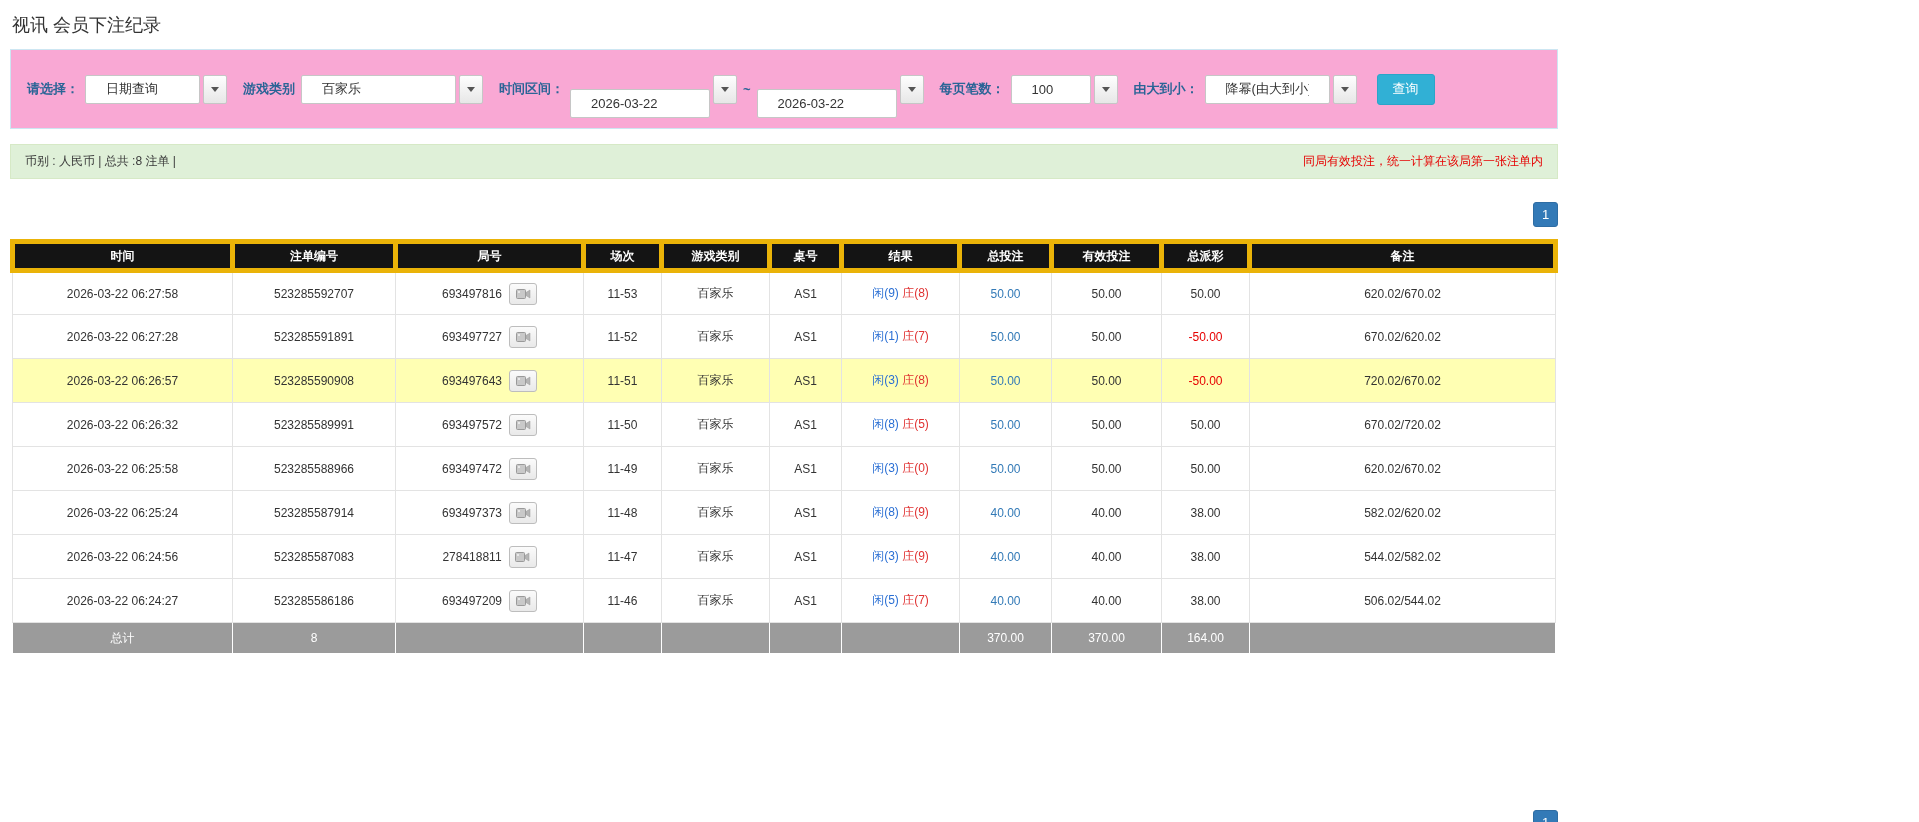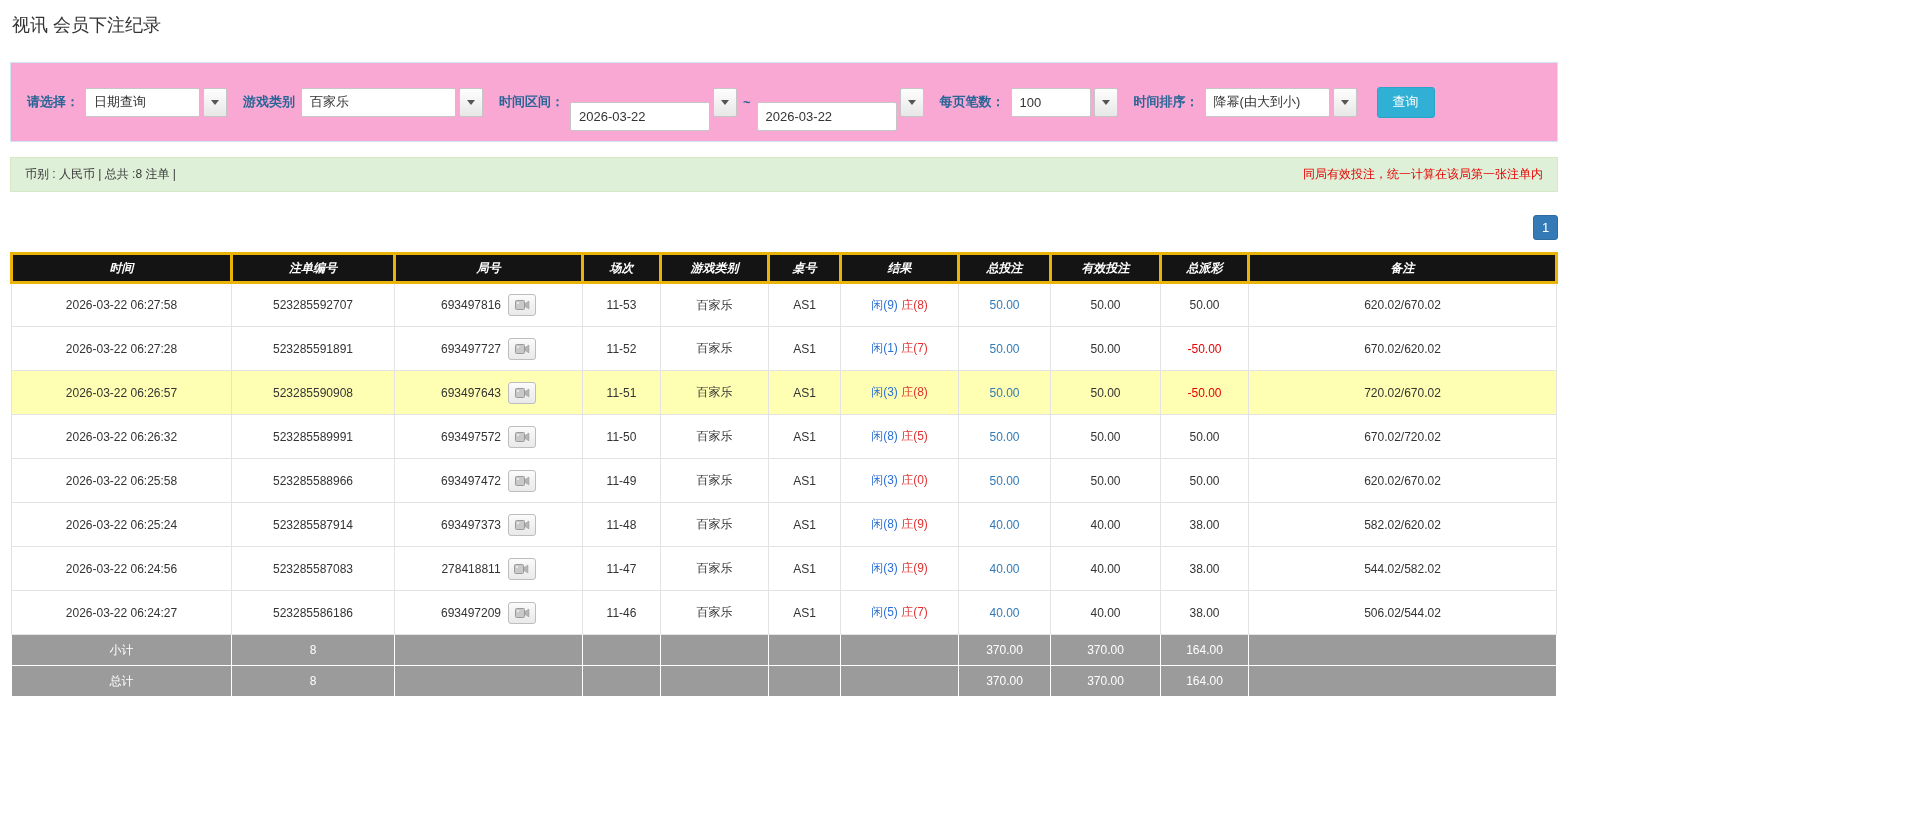--- a/index.html
+++ b/index.html
@@ -1,28 +1,28 @@
 <!DOCTYPE html>
 <html><head>
 <meta charset="utf-8">
 <style>
   * { box-sizing: border-box; margin: 0; padding: 0; }
   html, body { width: 1919px; height: 822px; overflow: hidden; background: #fff;
     font-family: "Liberation Sans", "DejaVu Sans", sans-serif; }
   .container { width: 1548px; margin-left: 10px; }
 
-  .page-title { font-size: 18px; color: #333; padding: 13px 0 25px 2px; font-weight: normal; }
+  .page-title { font-size: 18px; color: #333; padding: 13px 0 12px 2px; font-weight: normal; }
 
   
   .filter-bar { background: #f9a8d4; border: 1px solid #cde6f2; padding: 10px 10px;
     display: flex; align-items: center; }
   .filter-label { color: #2a6496; font-weight: bold; font-size: 13px; margin: 0 6px 0 16px; white-space: nowrap; }
   .filter-label:first-child { margin-left: 6px; }
   .combo { display: inline-flex; align-items: center; }
-  .combo input { height: 29px; border: 1px solid #c6c6c6; border-radius: 2px; padding: 0 8px;
+  .combo input { height: 29px; border: 1px solid #c6c6c6; border-radius: 2px; padding: 0 20px;
     font-size: 13px; color: #333; background: #fff; font-family: inherit; }
   .arrow-btn { width: 24px; height: 29px; border: 1px solid #c6c6c6; margin-left: 3px;
     background: linear-gradient(#fefefe, #e7e7e7); border-radius: 2px; cursor: pointer;
     display: inline-flex; align-items: center; justify-content: center; }
   .arrow-btn .tri { width: 0; height: 0; border-left: 4px solid transparent;
     border-right: 4px solid transparent; border-top: 5px solid #555; }
   .w115 { width: 115px; } .w155 { width: 155px; } .w140 { width: 140px; margin-top: 29px; }
   .w80 { width: 80px; } .w125 { width: 125px; }
   .tilde { color: #2a6496; font-weight: bold; margin: 0 6px; font-size: 13px; }
   .search-btn { background: #31b0d5; color: #fff; border: 1px solid #2aa5c9; height: 31px;
@@ -38,21 +38,21 @@
   
   .pagination-top { display: flex; justify-content: flex-end; margin: 23px 0 12px 0; }
   .pagination-bottom { display: flex; justify-content: flex-end; margin-top: 156px; }
   .page-btn { background: #337ab7; color: #fff; min-width: 25px; height: 25px;
     display: inline-flex; align-items: center; justify-content: center; font-size: 13px;
     border-radius: 3px; border: 1px solid #2e6da4; cursor: pointer; }
 
   
   table { border-collapse: collapse; width: 100%; table-layout: fixed; font-size: 12px; }
   thead th { background: #141414; color: #fff; font-weight: bold; height: 29px;
-    border: 3px solid #eab308; font-size: 12px; font-style: italic; }
+    border: 5px solid #eab308; font-size: 12px; }
   tbody tr.data-row td { border: 1px solid #e3e3e3; text-align: center; height: 44px; color: #333; background: #fff; }
   tbody tr.data-row.highlight td { background: #ffffb3; }
   tbody tr.tfoot td { background: #9b9b9b; color: #fff; border: 1px solid #fff; height: 31px;
     text-align: center; font-size: 12px; }
   .neg { color: #e60000 !important; }
   .bet-link { color: #337ab7; text-decoration: none; cursor: pointer; }
   .result-player { color: #2a6fd4; }
   .result-banker { color: #e03131; }
   .round-wrap { display: inline-flex; align-items: center; gap: 7px; }
   .video-btn { width: 28px; height: 22px; border: 1px solid #bdbdbd; border-radius: 3px;
@@ -99,21 +99,21 @@
     </span>
 
     <span class="filter-label">每页笔数：</span>
     <span class="combo">
       <input class="w80" type="text" readonly="" value="100" style="">
       <span class="arrow-btn">
           <span class="tri"></span>
         </span>
     </span>
 
-    <span class="filter-label">时间排序：</span>
+    <span class="filter-label">由大到小：</span>
     <span class="combo">
       <input class="w125" type="text" readonly="" value="降幂(由大到小)" style="">
       <span class="arrow-btn">
           <span class="tri"></span>
         </span>
     </span>
 
     <button class="search-btn">查询</button>
   </div>
 
@@ -326,45 +326,32 @@
           <td>11-46</td>
           <td>百家乐</td>
           <td>AS1</td>
           <td><span class="result-player">闲(5)</span> <span class="result-banker">庄(7)</span></td>
           <td><a class="bet-link">40.00</a></td>
           <td>40.00</td>
           <td>38.00</td>
           <td>506.02/544.02</td>
         </tr>
         <tr class="tfoot">
-          <td>小计</td>
+          <td>总计</td>
           <td>8</td>
           <td></td>
           <td></td>
           <td></td>
           <td></td>
           <td></td>
           <td>370.00</td>
           <td>370.00</td>
           <td>164.00</td>
           <td></td>
         </tr>
-        <tr class="tfoot">
-          <td>总计</td>
-          <td>8</td>
-          <td></td>
-          <td></td>
-          <td></td>
-          <td></td>
-          <td></td>
-          <td>370.00</td>
-          <td>370.00</td>
-          <td>164.00</td>
-          <td></td>
-        </tr>
       </tbody>
   </table>
 
   <div class="pagination-bottom">
     <span class="page-btn">1</span>
   </div>
 
 </div>
 
 </body></html>

